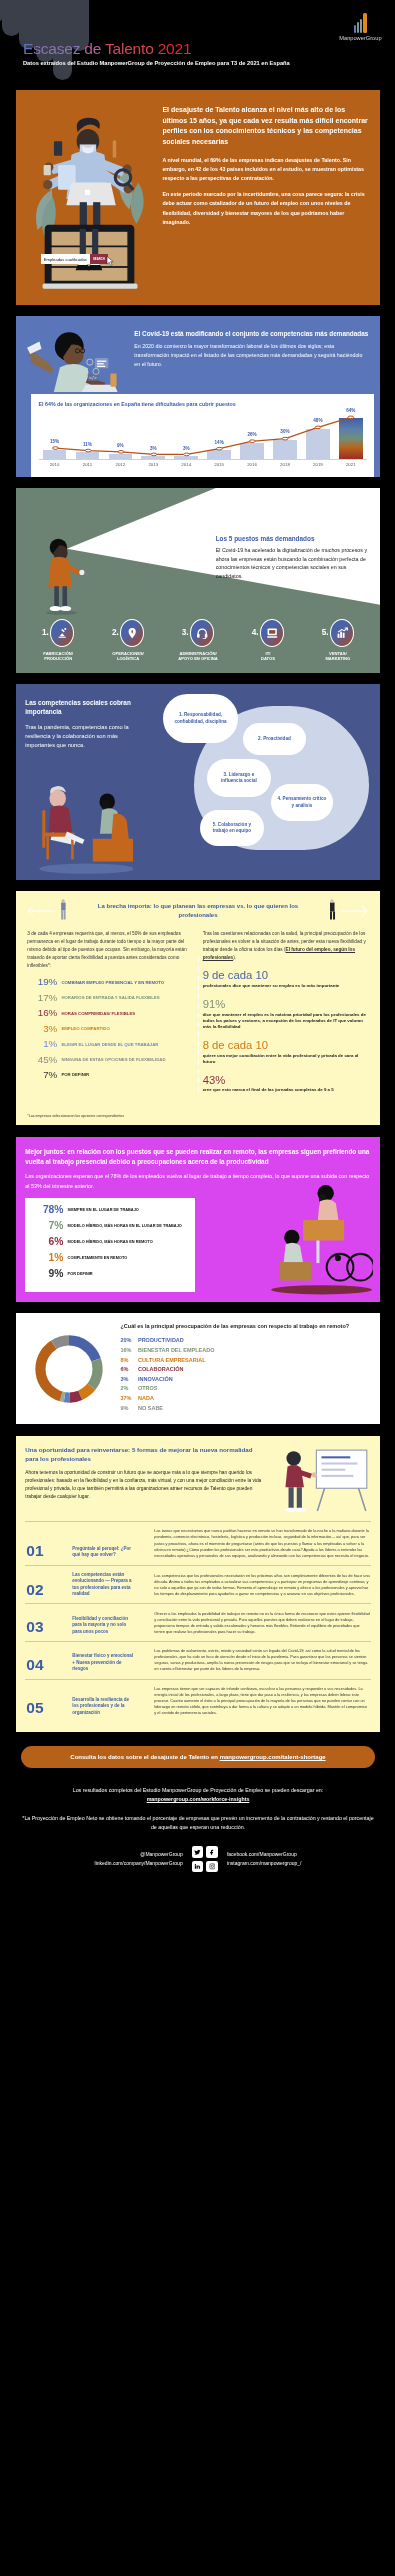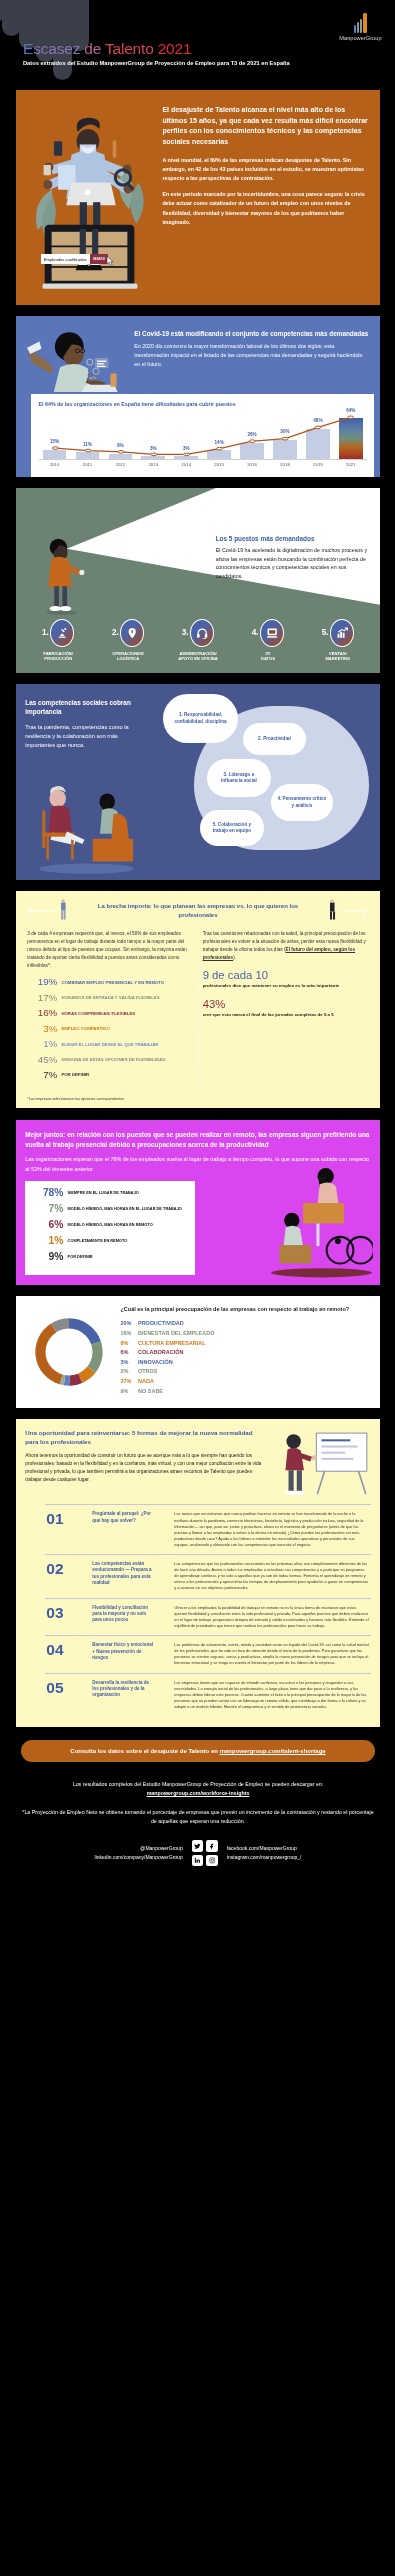--- a/index.html
+++ b/index.html
@@ -135,21 +135,21 @@
      width: 47px; height:47px; border-radius:50%; background:#fff;}
   .s7 .leg h2 { font-size:5.5px; line-height:1.45; margin-bottom:6.2px; color:#222;}
   .legrow { font-size:5.5px; font-weight:bold; margin-bottom:3.6px; }
   .legrow .v { display:inline-block; width:17.5px; }
 
   
   .s8 { padding: 10.3px 9.3px; color:#222; }
   .s8 h2 { color:#3c5ca8; font-size:6.2px; line-height:1.45; margin-bottom:5.2px;}
   .s8 p.i { font-size:4.8px; line-height:1.68; margin-bottom:3.1px;}
   .steps { margin-top: 7.2px; }
-  .step { display:flex; gap:21px; align-items:flex-start; padding: 6.2px 1px; border-top:0.5px solid #c3c9da;margin-left:20px;}
+  .step { display:flex; gap:21px; align-items:flex-end; padding: 6.2px 1px; border-top:0.5px solid #c3c9da;}
   .step .no { font-size: 15.5px; font-weight:bold; color:#3c5ca8; width: 25px; flex:none; line-height:1;}
   .step .ti { width: 61px; flex:none; font-size:4.5px; font-weight:bold; color:#3c5ca8; line-height:1.4;}
   .step .bd { flex:1; font-size:3.9px; line-height:1.55; color:#333;}
 
   
   .cta { margin: 13.4px 20.6px 0; background:#b5611a; border-radius: 20.6px;
      padding: 8.2px 10.3px; text-align:center; font-size:6px; font-weight:bold; color:#fff;}
   .cta u { text-decoration: underline; }
   .footer { padding: 17.5px 20.6px 17.5px; text-align:center; }
   .footer .f1 { font-size:5.3px; line-height:1.6; margin-bottom:1px;}
@@ -539,20 +539,28 @@
       <div class="c">
         <p class="intro">
           <span>Tras las cuestiones relacionadas con la salud, la principal preocupación de los profesionales es volver a la situación de antes, perder esta nueva flexibilidad y trabajar desde la oficina todos los días (</span><b style="text-decoration:underline">El futuro del empleo, según los profesionales</b><span>).</span>
         </p>
         <div id="right-stats">
             <div class="bigstat">
               <div class="n" style="color:#4a63a8">9 de cada 10</div>
               <div class="d">profesionales dice que mantener su empleo es lo más importante</div>
             </div>
             <div class="bigstat">
+              <div class="n" style="color:#7d9478">91%</div>
+              <div class="d">dice que mantener el empleo es la máxima prioridad para los profesionales de todos los países y sectores, a excepción de los empleados de IT que valoran más la flexibilidad</div>
+            </div>
+            <div class="bigstat">
+              <div class="n" style="color:#cf7a15">8 de cada 10</div>
+              <div class="d">quiere una mejor conciliación entre la vida profesional y privada de cara al futuro</div>
+            </div>
+            <div class="bigstat">
               <div class="n" style="color:#8c2f42">43%</div>
               <div class="d">cree que esto marca el final de las jornadas completas de 9 a 5</div>
             </div>
           </div>
       </div>
     </div>
     <div class="foot-note">*Las empresas seleccionaron las opciones correspondientes</div>
   </div>
 
   <div class="panel p-maroon s6">

